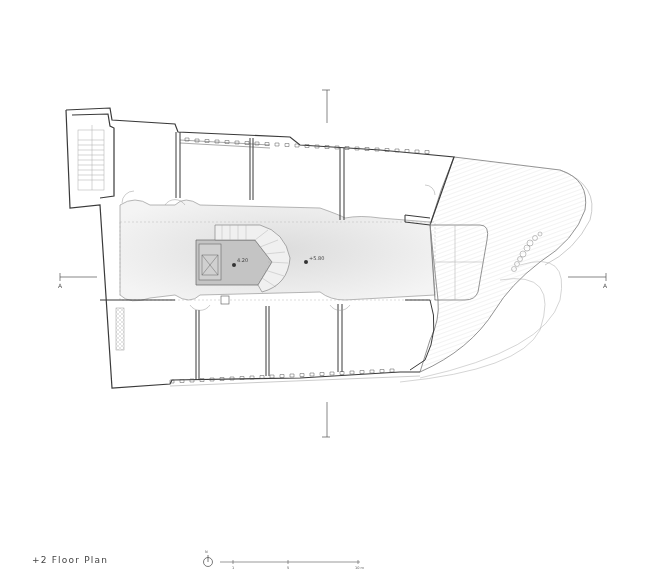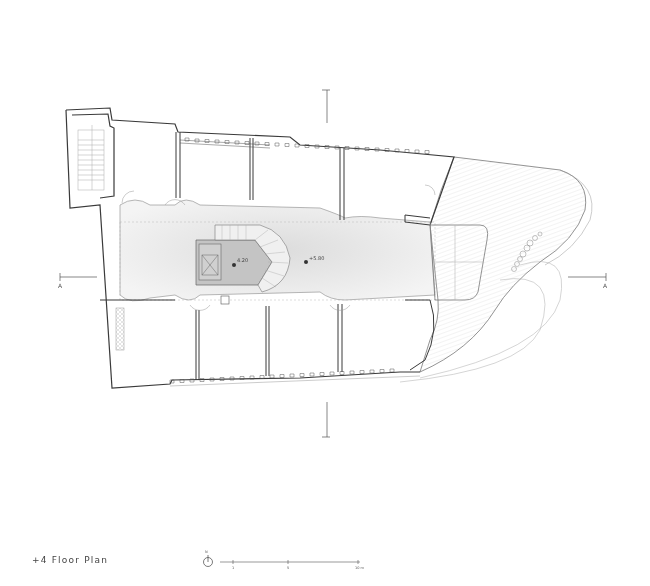--- a/index.html
+++ b/index.html
@@ -141,21 +141,21 @@
     <line x1="233" y1="560" x2="233" y2="564"></line>
     <line x1="288" y1="560" x2="288" y2="564"></line>
     <line x1="358" y1="560" x2="358" y2="564"></line>
   </g>
   <g fill="none" stroke="#444" stroke-width="0.7">
     <circle cx="208" cy="562" r="4.5"></circle>
     <line x1="208" y1="555" x2="208" y2="562"></line>
   </g>
 </svg>
 
-<div class="title">+4 Floor Plan</div>
+<div class="title">+2 Floor Plan</div>
 <div class="scale-label" style="left:205px;top:550px;">N</div>
 <div class="scale-label" style="left:232px;top:566px;">1</div>
 <div class="scale-label" style="left:287px;top:566px;">5</div>
 <div class="scale-label" style="left:355px;top:566px;">10 m</div>
 <div class="sec-label" style="left:58px;top:282px;">A</div>
 <div class="sec-label" style="left:603px;top:282px;">A</div>
 <div class="elev" style="left:237px;top:257px;">4.20</div>
 <div class="elev" style="left:309px;top:255px;">+5.80</div>
 
 </body></html>

